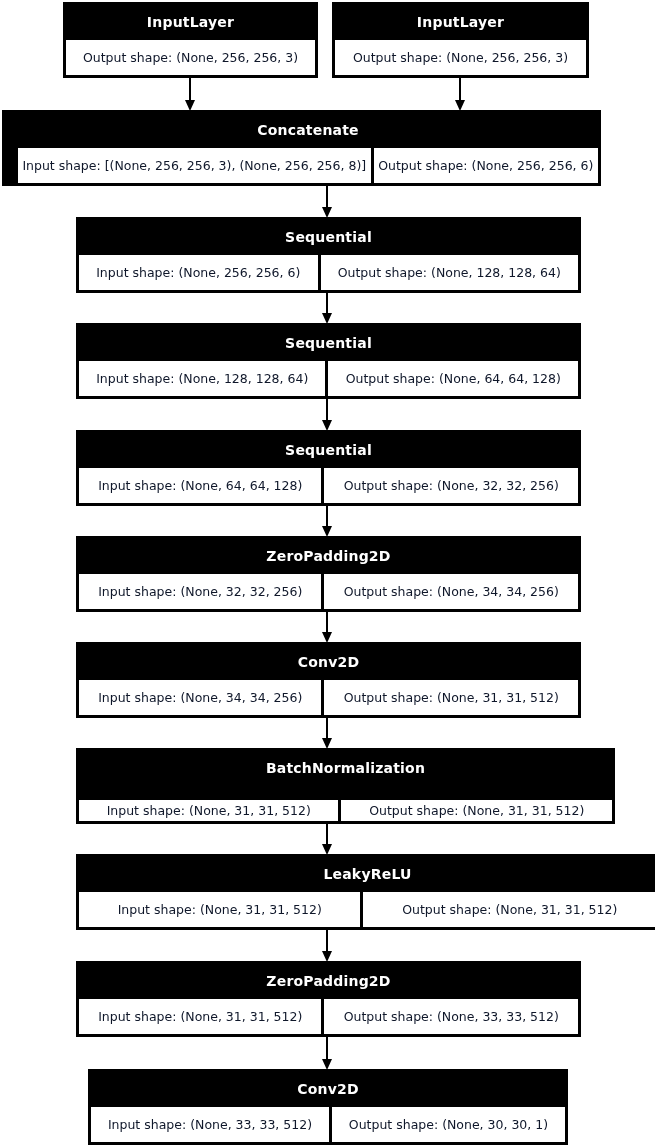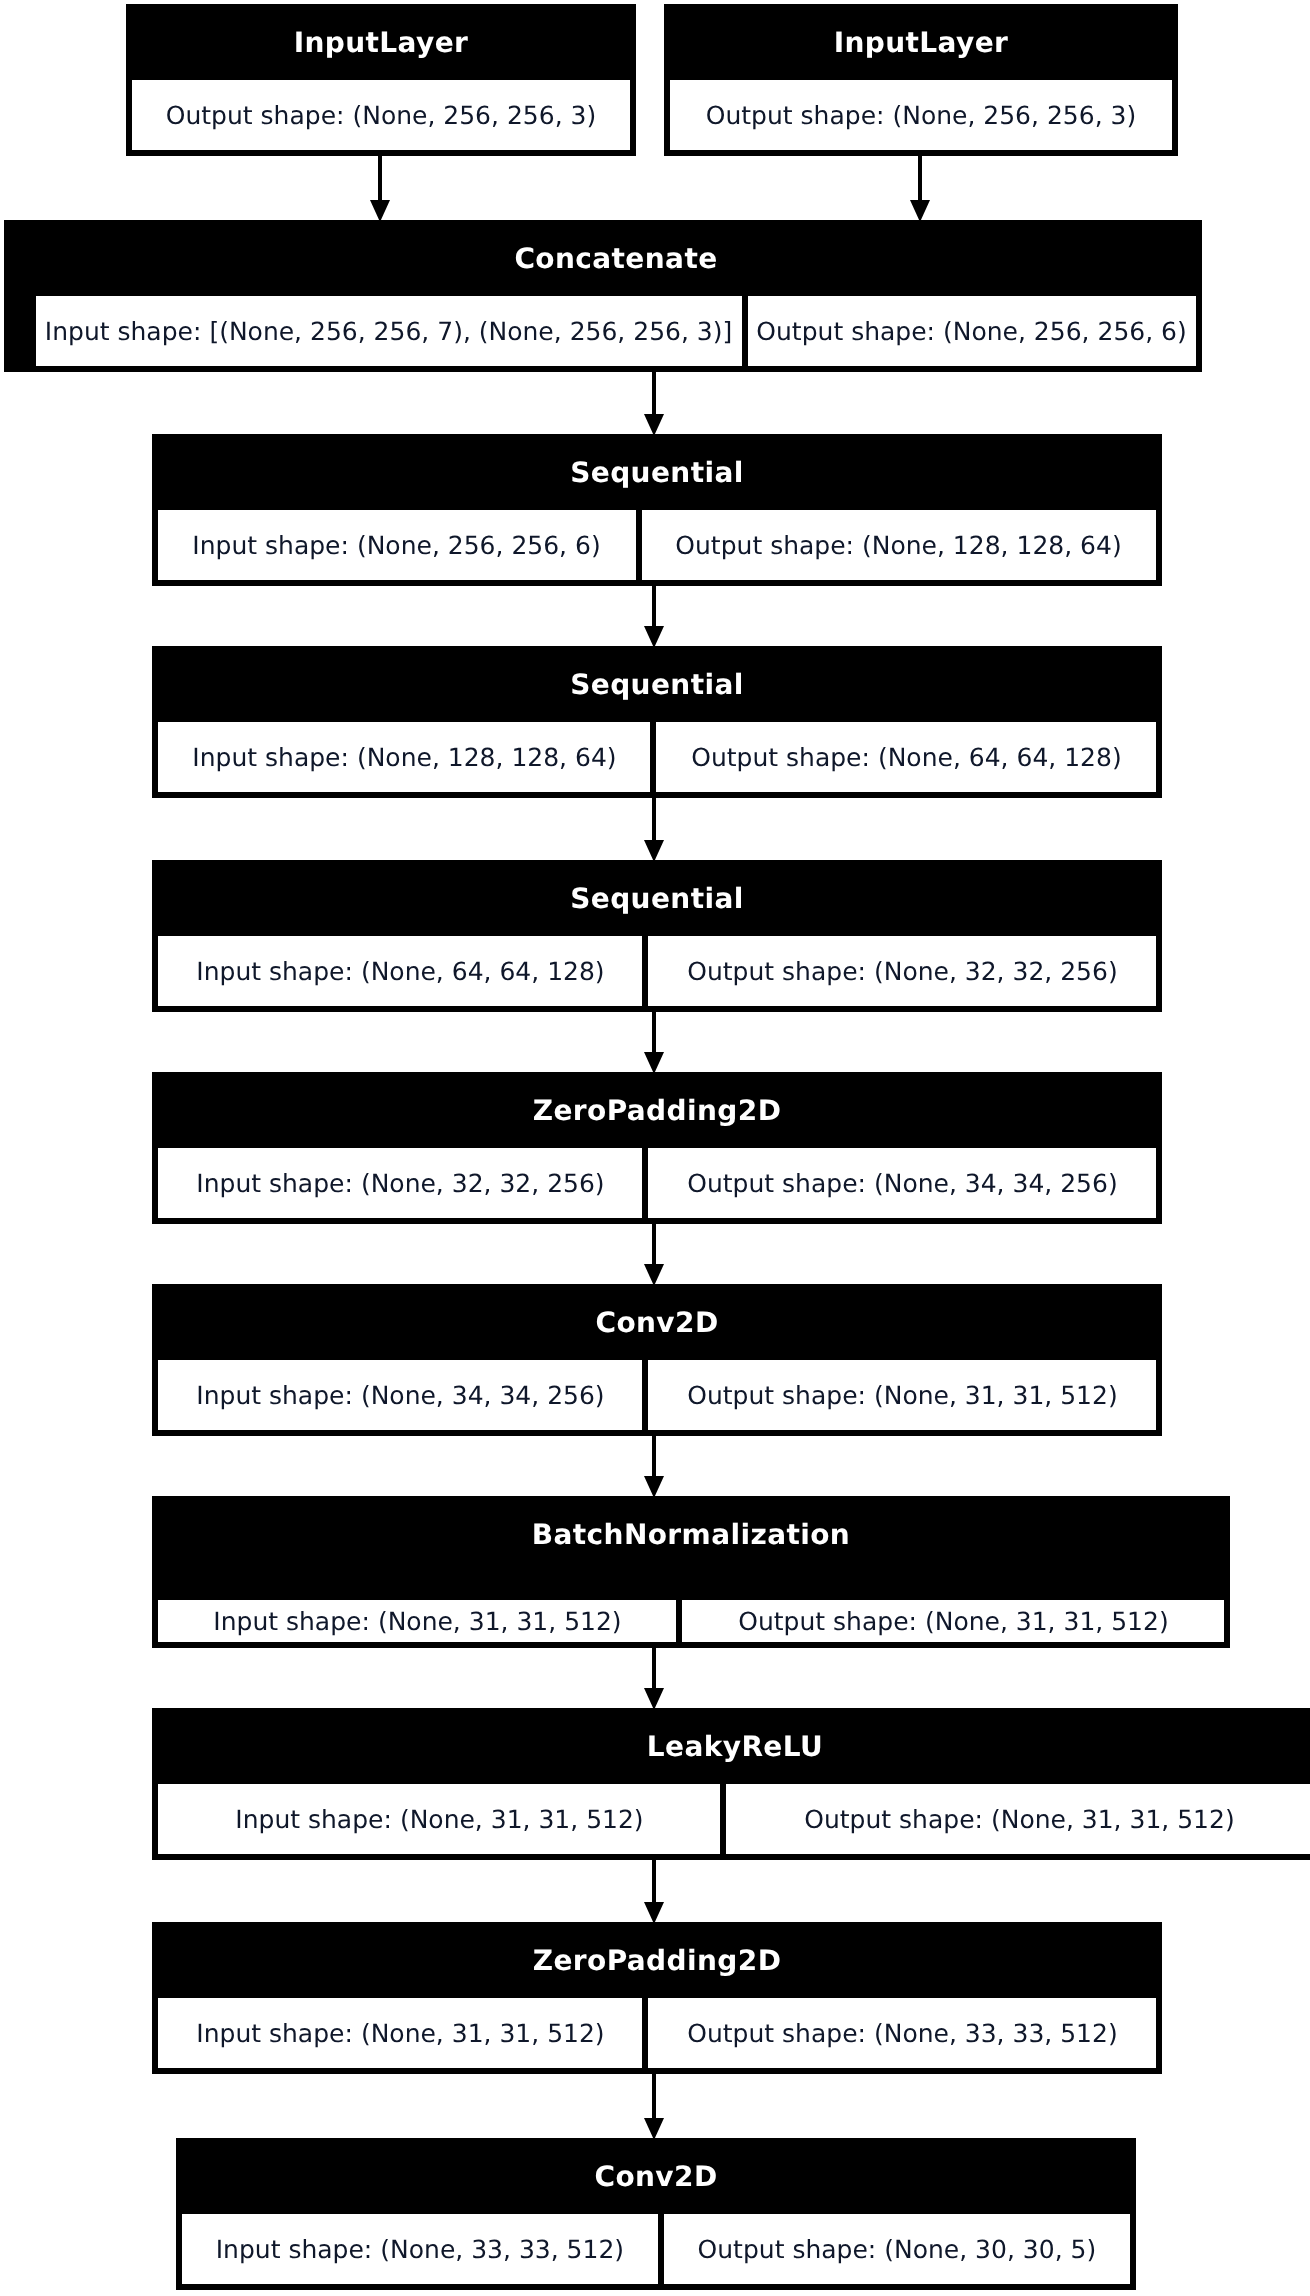--- a/index.html
+++ b/index.html
@@ -102,21 +102,21 @@
         <span class="value">(None, 256, 256, 3)</span>
       </div>
     </div>
   </div>
 
   <div class="node" style="left:3px; top:111px; width:597px;padding-left:13px;">
     <div class="node-title">Concatenate</div>
     <div class="node-body">
       <div class="cell">
         <span class="prefix">Input shape:</span>
-        <span class="value">[(None, 256, 256, 7), (None, 256, 256, 3)]</span>
+        <span class="value">[(None, 256, 256, 3), (None, 256, 256, 8)]</span>
       </div>
       <div class="cell">
         <span class="prefix">Output shape:</span>
         <span class="value">(None, 256, 256, 6)</span>
       </div>
     </div>
   </div>
 
   <div class="node" style="left:77px; top:218px; width:503px;">
     <div class="node-title">Sequential</div>
@@ -232,21 +232,21 @@
 
   <div class="node" style="left:89px; top:1070px; width:478px;">
     <div class="node-title">Conv2D</div>
     <div class="node-body">
       <div class="cell">
         <span class="prefix">Input shape:</span>
         <span class="value">(None, 33, 33, 512)</span>
       </div>
       <div class="cell">
         <span class="prefix">Output shape:</span>
-        <span class="value">(None, 30, 30, 5)</span>
+        <span class="value">(None, 30, 30, 1)</span>
       </div>
     </div>
   </div>
 
   <div class="edge" style="left:184px; top:77px; height:34px;">
     <div class="edge-stem"></div>
     <div class="edge-head"></div>
   </div>
   <div class="edge" style="left:454px; top:77px; height:34px;">
     <div class="edge-stem"></div>

